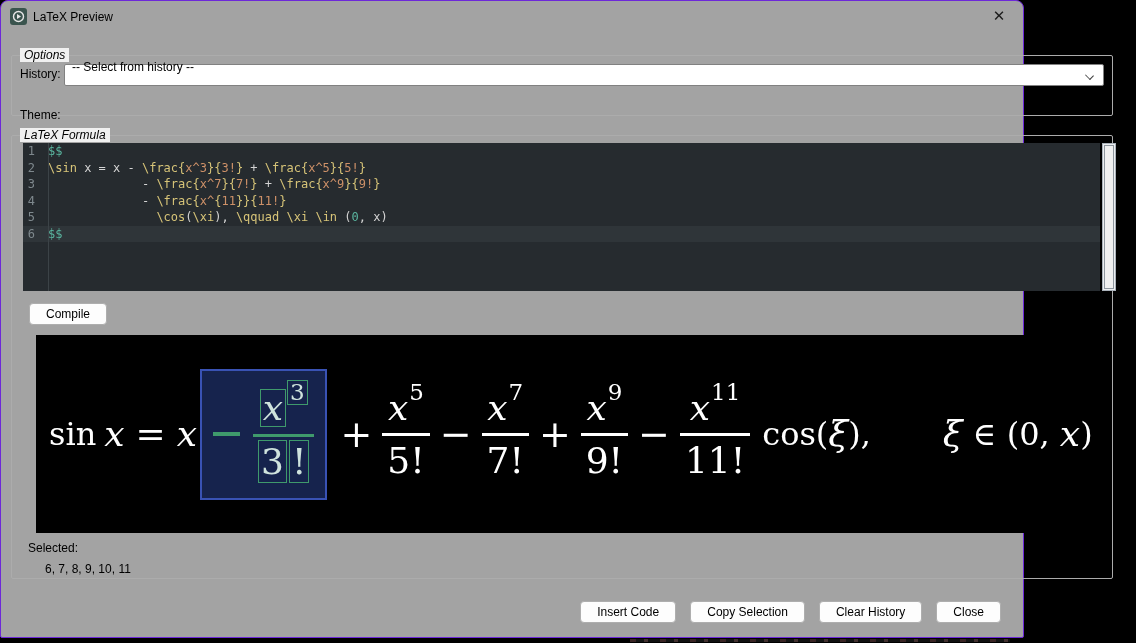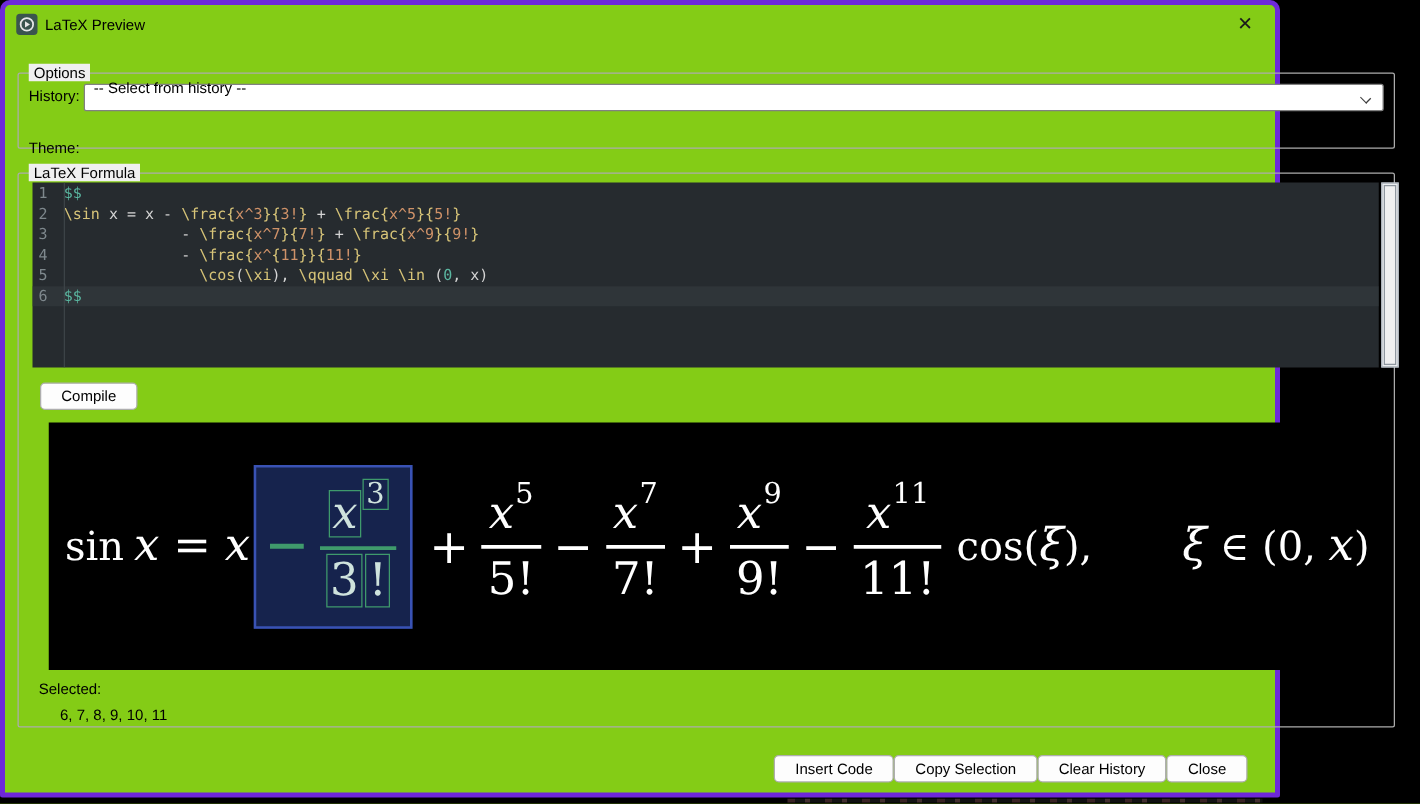--- a/index.html
+++ b/index.html
@@ -1,32 +1,32 @@
 <!DOCTYPE html>
 <html><head>
 <meta charset="utf-8">
 <style>
   * { box-sizing: border-box; margin: 0; padding: 0; }
   html,body { width:1136px; height:643px; }
   body { background:#000; font-family:"Liberation Sans",sans-serif; position:relative; overflow:hidden; }
 
   .window { position:absolute; left:0; top:0; width:1024px; height:638px;
-    background:#84cc16; border:4px solid #6d28d9; border-radius:8px 8px 2px 2px; }
+    background:#a3a3a3; border:1px solid #6d28d9; border-radius:8px 8px 2px 2px; }
 
   
   .titlebar { position:relative; height:30px; }
   .app-icon { position:absolute; left:9px; top:7px; width:17px; height:17px;
     background:#3a544e; border-radius:3px; display:flex; align-items:center; justify-content:center; }
   .title-text { position:absolute; left:32px; top:9px; font-size:12px; color:#000; }
   .close-btn { position:absolute; right:12px; top:5px; width:24px; height:20px;
     font-size:15px; color:#1a1a1a; display:flex; align-items:center; justify-content:center; cursor:default; }
 
   
   .groupbox { position:absolute; border:1px solid #acacac; border-radius:2px; }
-  .group-label { position:absolute; top:-8px; left:8px; background:#f0f0f0; padding:0 4px; font-size:12px; color:#000; }
+  .group-label { position:absolute; top:-8px; left:8px; background:#f0f0f0; padding:0 4px; font-size:12px; color:#000;font-style:italic; }
 
   .form-label { position:absolute; font-size:12px; color:#000; }
   .combo { position:absolute; height:22px; background:#fff; border:1px solid #818181; border-radius:2px;
     font-size:12px; color:#000; display:flex; align-items:center; padding:0 24px 16px 7px; }
   .chevron { position:absolute; right:10px; top:7px; width:7px; height:7px;
     border-right:1.4px solid #3c3c3c; border-bottom:1.4px solid #3c3c3c; transform:rotate(45deg) scaleY(.8); }
 
   
   .editor { position:absolute; left:11px; top:7px; width:1077px; height:148px; background:#262b2f;
     font-family:"DejaVu Sans Mono",monospace; font-size:12px; line-height:16.5px; overflow:hidden; }
@@ -66,21 +66,21 @@
   .sel-minus { width:27px; height:4px; background:#3f9a6c; margin-right:13px; }
   .selbox .fbar { background:#3f9a6c; }
   .gbox { border:1px solid #3f9a6c; color:#cfe3dd; padding:0 2px; }
   .fden .gbox + .gbox { margin-left:2px; }
   .qquad { width:72px; flex:0 0 72px; }
   .costail { display:flex; align-items:center; }
 
   .sel-info-label { position:absolute; left:16px; top:405px; font-size:12px; color:#000; }
   .sel-info-values { position:absolute; left:33px; top:426px; font-size:12px; color:#000; }
 
-  .footer { position:absolute; right:22px; top:600px; display:flex; gap:0; }
+  .footer { position:absolute; right:22px; top:600px; display:flex; gap:14px; }
 
   .desktop-noise { position:absolute; left:630px; top:639px; width:380px; height:3px;
     background:repeating-linear-gradient(90deg,#3a2424 0 6px,#141414 6px 14px,#43302f 14px 18px,#101010 18px 30px); }
 </style>
 </head>
 <body>
 
 <div class="window">
 
   <div class="titlebar">

